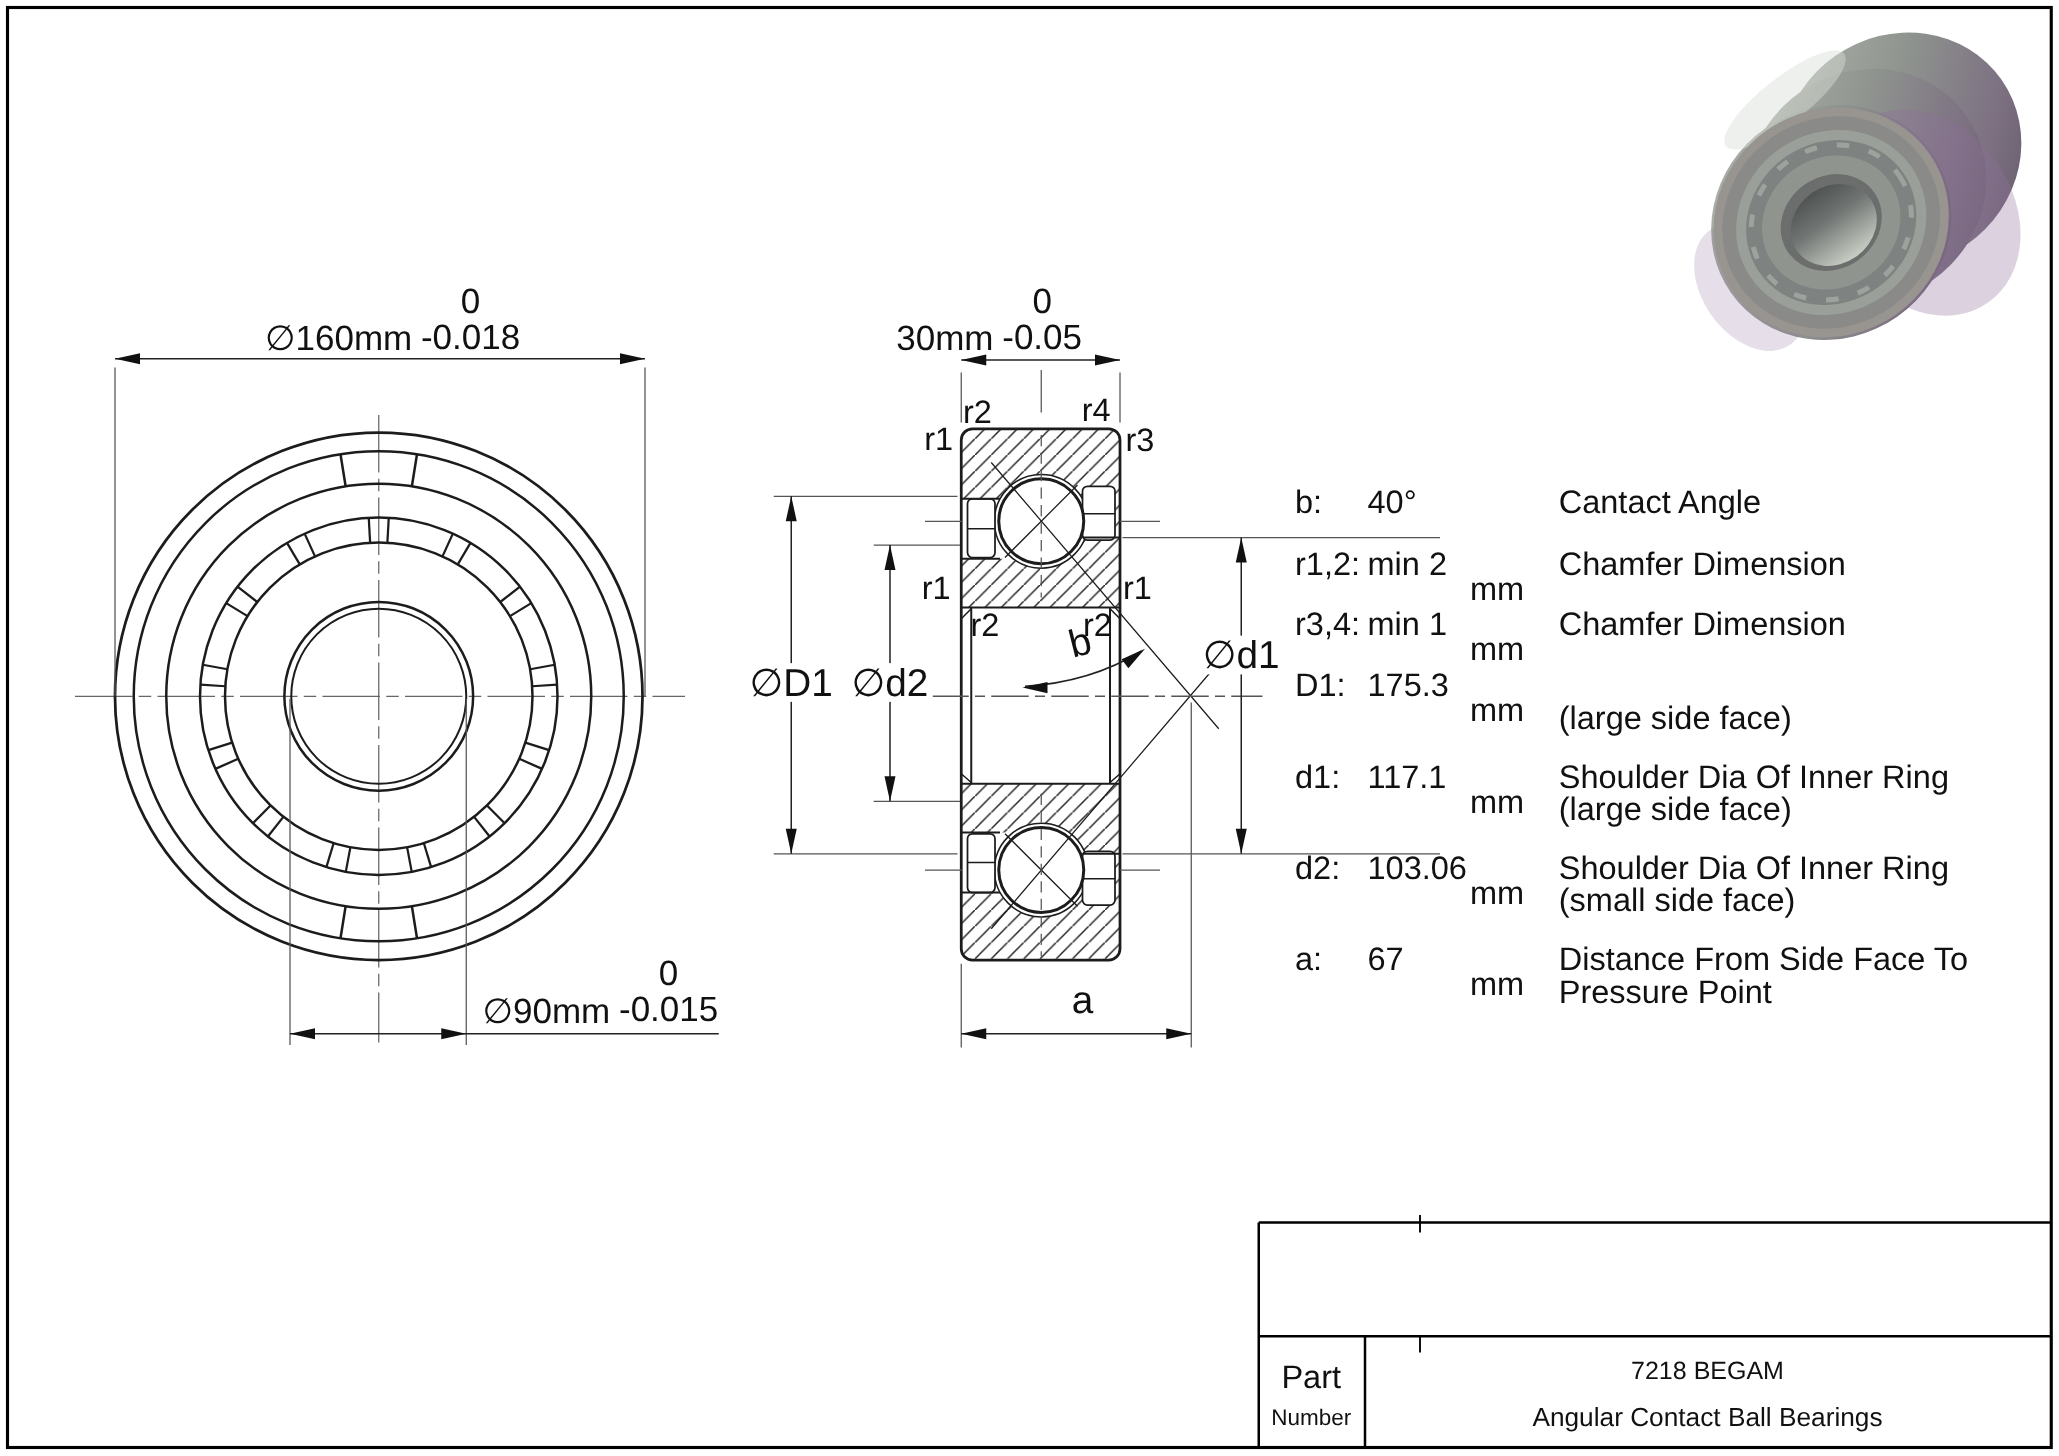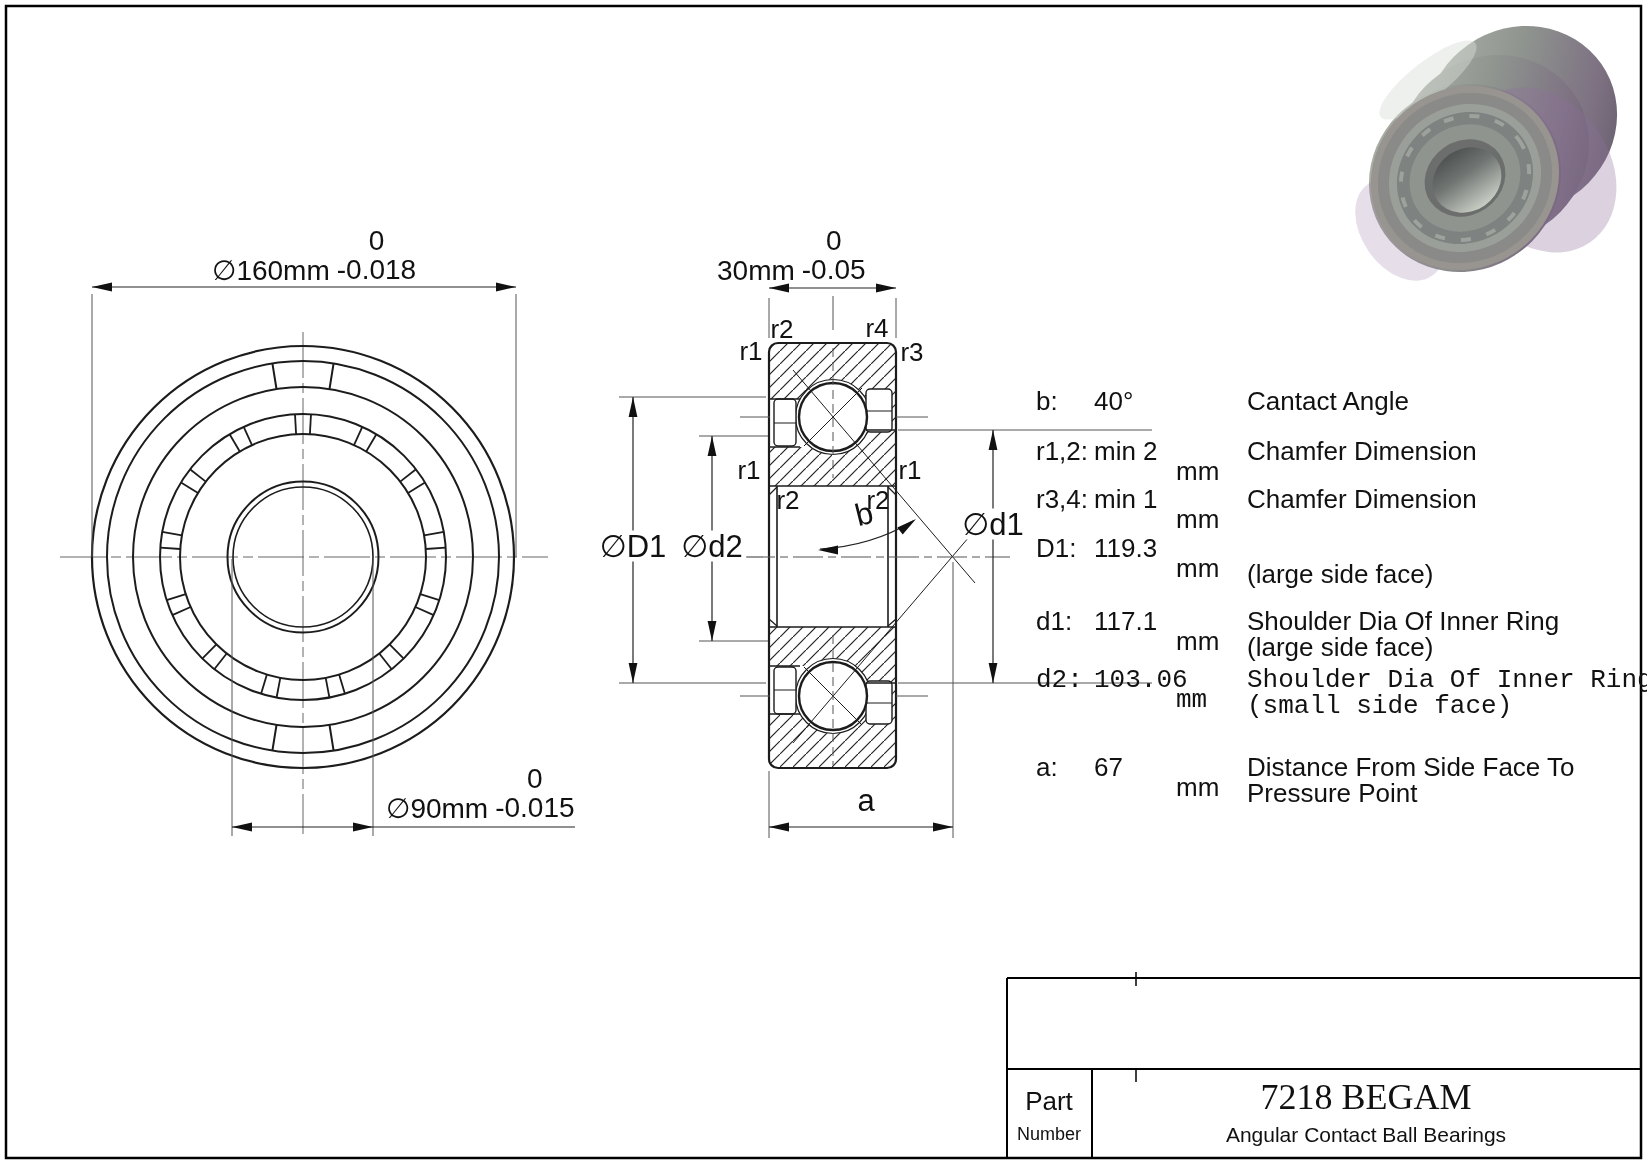--- a/index.html
+++ b/index.html
@@ -253,45 +253,45 @@
       <span class="sp-desc1">Chamfer Dimension</span>
     </div>
     <div class="specrow" style="top:486px;">
       <span class="sp-param">r3,4:</span>
       <span class="sp-value">min 1</span>
       <span class="sp-unit">mm</span>
       <span class="sp-desc1">Chamfer Dimension</span>
     </div>
     <div class="specrow" style="top:535px;">
       <span class="sp-param">D1:</span>
-      <span class="sp-value">119.3</span>
+      <span class="sp-value">175.3</span>
       <span class="sp-unit">mm</span>
       <span class="sp-desc2">(large side face)</span>
     </div>
     <div class="specrow" style="top:608px;">
       <span class="sp-param">d1:</span>
       <span class="sp-value">117.1</span>
       <span class="sp-unit">mm</span>
       <span class="sp-desc1">Shoulder Dia Of Inner Ring</span>
       <span class="sp-desc2">(large side face)</span>
     </div>
-    <div class="specrow" style="top:667px;font-family:Liberation Mono, monospace;">
+    <div class="specrow" style="top:681px;">
       <span class="sp-param">d2:</span>
       <span class="sp-value">103.06</span>
       <span class="sp-unit">mm</span>
       <span class="sp-desc1">Shoulder Dia Of Inner Ring</span>
       <span class="sp-desc2">(small side face)</span>
     </div>
     <div class="specrow" style="top:754px;">
       <span class="sp-param">a:</span>
       <span class="sp-value">67</span>
       <span class="sp-unit">mm</span>
       <span class="sp-desc1">Distance From Side Face To</span>
       <span class="sp-desc2">Pressure Point</span>
     </div>
   </div>
 
   <div class="tb-text" style="left:1049px;top:1101px;font-size:26px;">Part</div>
   <div class="tb-text" style="left:1049px;top:1134px;font-size:18px;">Number</div>
-  <div class="tb-text" style="left:1366px;top:1097px;font-size:36px;font-family:Liberation Serif, serif;">7218 BEGAM</div>
+  <div class="tb-text" style="left:1366px;top:1097px;font-size:20px;">7218 BEGAM</div>
   <div class="tb-text" style="left:1366px;top:1134px;font-size:21px;">Angular Contact Ball Bearings</div>
 
 </div>
 
 </body></html>

